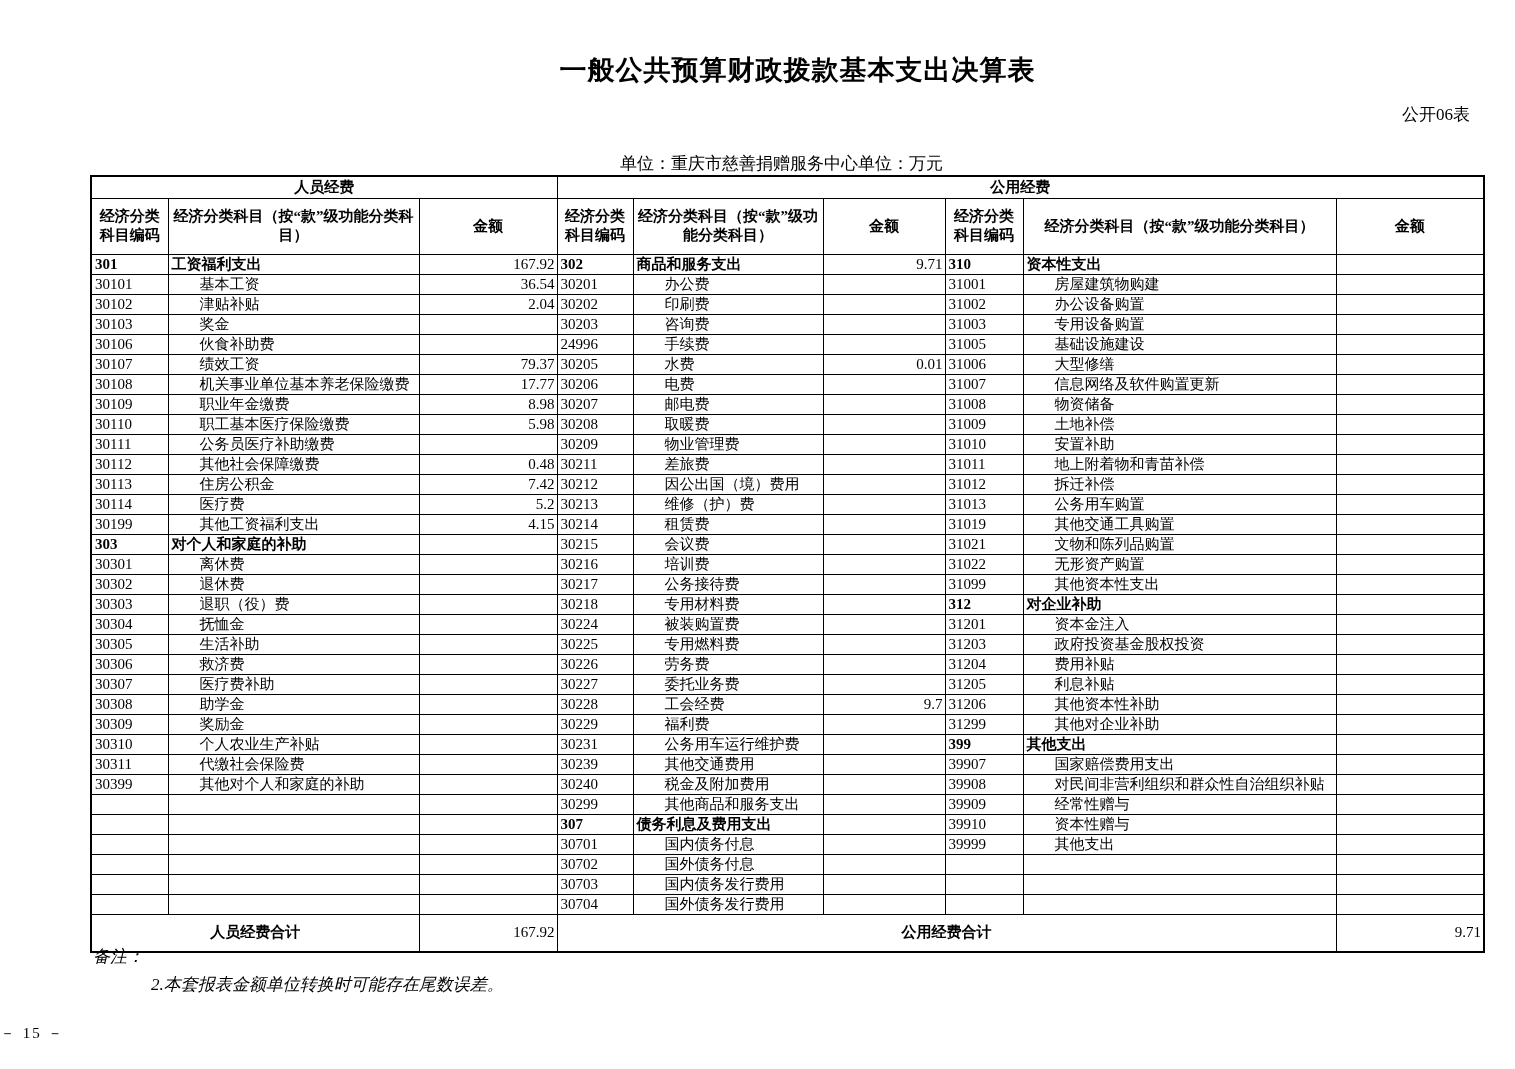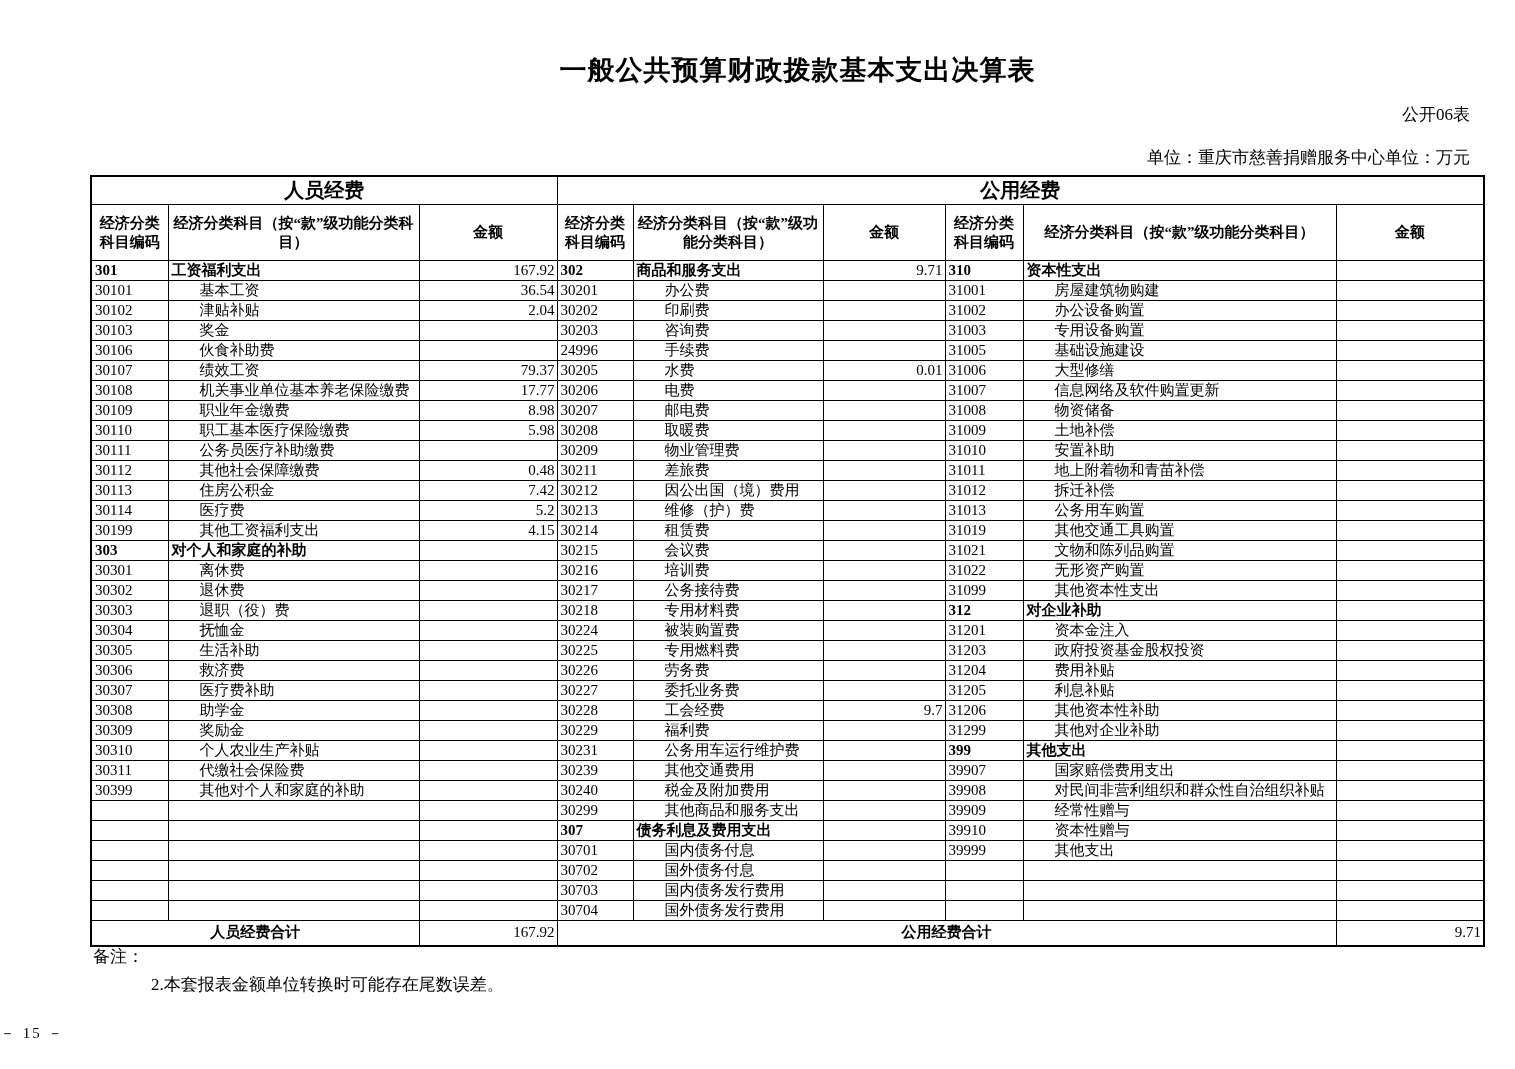--- a/index.html
+++ b/index.html
@@ -16,57 +16,57 @@
     text-align: center;
     font-size: 27px; font-weight: bold;
     letter-spacing: 1px;
     margin-left: 40px;
   }
   .table-code {
     position: absolute; top: 103px; right: 45px;
     font-size: 17px;
   }
   .unit-row {
-    position: absolute; top: 146px; left: 93px; right: 45px;
-    display: flex; justify-content: flex-end;
+    position: absolute; top: 152px; left: 93px; right: 45px;
+    display: flex; justify-content: center;
     font-size: 17px;
   }
   table.main {
     position: absolute; top: 175px; left: 90px;
     width: 1393px;
     border-collapse: collapse;
     table-layout: fixed;
     font-size: 15px;
   }
   table.main th, table.main td {
     border: 1px solid #000;
     overflow: hidden;
     white-space: nowrap;
     vertical-align: middle;
   }
   table.main { border: 2px solid #000; }
-  tr.group-row th { height: 22px; font-weight: bold; font-size: 20px; text-align: center; }
+  tr.group-row th { height: 22px; font-weight: bold; font-size: 15px; text-align: center; }
   tr.colhead-row th {
     height: 56px; font-weight: bold; text-align: center;
     white-space: normal; line-height: 1.25; padding: 0 3px;
   }
   tbody td { height: 20px; }
   td.code { text-align: left; padding-left: 3px; }
   td.subj { text-align: left; padding-left: 3px; }
   td.subj.ind { padding-left: 31px; }
   td.amt  { text-align: right; padding-right: 2px; }
   .sec { font-weight: bold; }
-  tfoot td { height: 25px; }
+  tfoot td { height: 38px; }
   tfoot .total-label { text-align: center; font-weight: bold; }
   tfoot .amt { text-align: right; padding-right: 2px; }
   .notes {
     position: absolute; top: 943px; left: 93px;
     font-size: 17px; line-height: 1.65;
   }
-  .notes .note-line { display: flex; }
+  .notes .note-line { display: flex; font-style: italic; }
   .notes .note-prefix { width: 58px; flex: 0 0 58px; }
   .page-number {
     position: absolute; top: 1024px; left: 0; width: 100%;
     text-align: left; font-size: 15px;
     letter-spacing: 2px;
   }
 </style>
 </head>
 <body>
 

